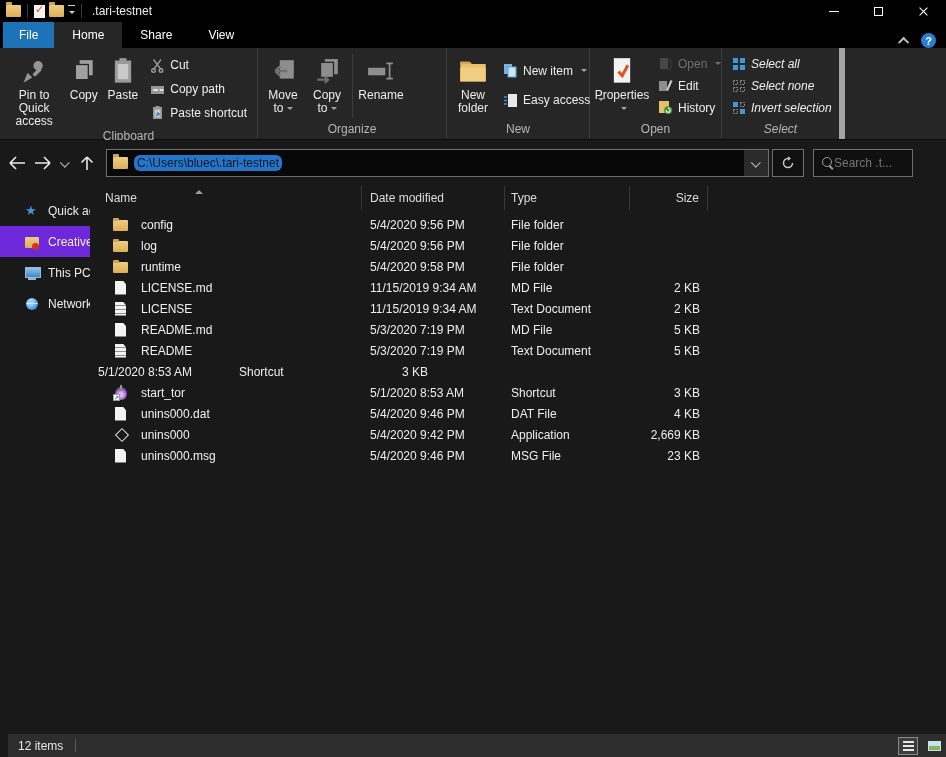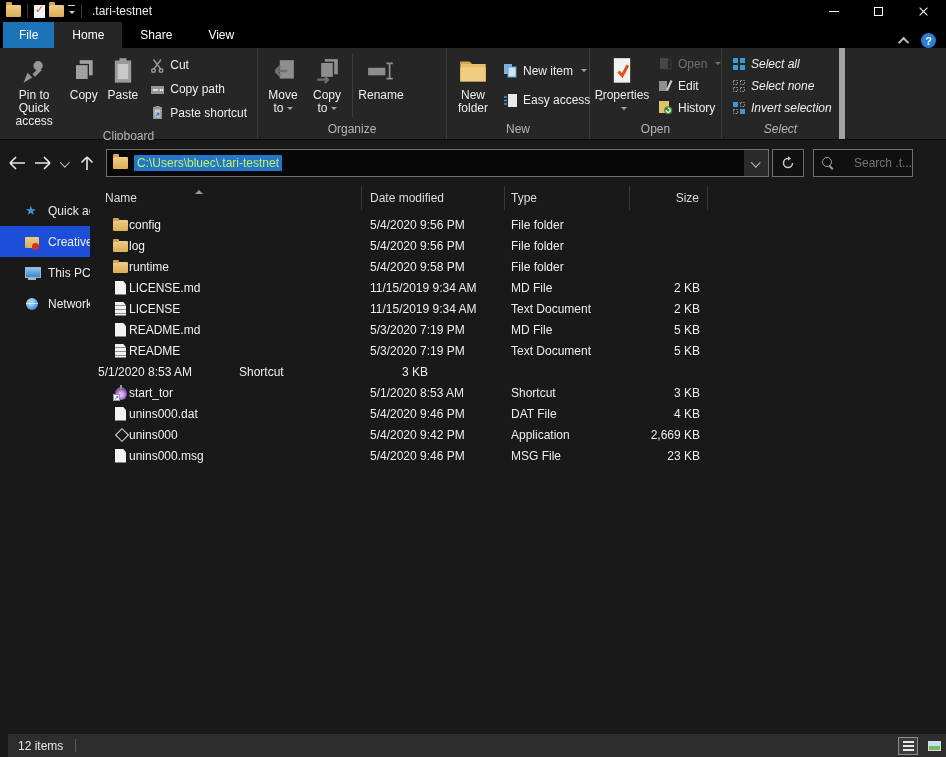--- a/index.html
+++ b/index.html
@@ -52,47 +52,47 @@
   .caret { width:0; height:0; border:3px solid transparent; border-top-color:#a5a5a5; display:inline-block; margin-left:3px; transform:translateY(1px); }
   .disabled, .disabled .lbl { color:#6f6f6f !important; }
   .disabled svg { opacity:.45; }
   .org-sep { width:1px; background:#3c3c3c; margin:4px 3px; }
 
   
   .addrrow { position:absolute; top:140px; left:0; width:946px; height:46px; background:#191919; display:flex; align-items:center; }
   .navbtn { width:26px; height:26px; display:flex; align-items:center; justify-content:center; cursor:default; }
   .addrbox { position:relative; height:28px; background:#080808; border:1px solid #6f6f6f; display:flex; align-items:center;
     width:663px; margin-left:6px; padding-left:6px; }
-  .addr-path { background:#2476c9; color:#bef264; padding:1px 3px; margin-left:6px; font-size:12px; }
+  .addr-path { background:#2476c9; color:#0f172a; padding:1px 3px; margin-left:6px; font-size:12px;border-radius:6px; }
   .addr-dd { width:24px; height:26px; margin-left:auto; background:#2b2b2b; display:flex; align-items:center; justify-content:center; }
   .boxbtn { width:32px; height:28px; border:1px solid #6f6f6f; background:#111; display:flex; align-items:center; justify-content:center; margin-left:3px; }
-  .searchbox { width:100px; height:28px; border:1px solid #6f6f6f; background:#101010; display:flex; align-items:center; gap:20px; margin-left:9px; padding:0 8px; }
+  .searchbox { width:100px; height:28px; border:1px solid #6f6f6f; background:#101010; display:flex; align-items:center; gap:0; margin-left:9px; padding:0 8px; }
   .searchbox input { background:transparent; border:none; outline:none; color:#9a9a9a; font-size:12px; width:62px;
     font-family:"Liberation Sans","DejaVu Sans",sans-serif; }
   .chev-down { width:7px; height:7px; border-left:1.5px solid #bdbdbd; border-bottom:1.5px solid #bdbdbd; transform:rotate(-45deg) translateY(-1px); }
   .mag { position:relative; width:12px; height:12px; flex:none; }
   .mag::before { content:''; position:absolute; left:0; top:0; width:8px; height:8px; border:1.5px solid #9a9a9a; border-radius:50%; }
   .mag::after { content:''; position:absolute; left:8px; top:8px; width:5px; height:1.5px; background:#9a9a9a; transform:rotate(45deg); transform-origin:0 0; }
 
   
   .main { position:absolute; top:186px; left:0; width:946px; height:548px; background:#191919; display:flex; }
   .sidebar { width:90px; padding-top:9px; flex:none; overflow:hidden; }
   .side-item { height:31px; display:flex; align-items:center; gap:8px; padding-left:24px; white-space:nowrap; cursor:default; }
-  .side-item.selected { background:#1d4ed8; }
+  .side-item.selected { background:#6d28d9; }
   .side-label { color:#ececec; font-size:12px; }
 
   .filepanel { flex:1; display:flex; flex-direction:column; }
   .lv-header { display:flex; height:24px; align-items:center; color:#dcdcdc; position:relative; }
   .lv-h { height:100%; display:flex; align-items:center; padding-left:15px; border-right:1px solid #383838; font-size:12px; cursor:default; }
   .c-name { width:272px; } .c-date { width:143px; padding-left:8px; } .c-type { width:125px; padding-left:6px; } .c-size { width:78px; justify-content:flex-end; padding-right:8px; }
   .sort-up { position:absolute; left:105px; top:0px; width:0; height:0; border:4px solid transparent; border-bottom-color:#9a9a9a; }
   .lv-rows { margin-top:4px; }
   .lv-row { display:flex; height:21px; align-items:center; cursor:default; }
   .cell { display:flex; align-items:center; height:100%; font-size:12px; color:#f0f0f0; overflow:hidden; white-space:nowrap; }
-  .cell.c-name { padding-left:23px; gap:0; }
+  .cell.c-name { padding-left:23px; gap:12px; }
   .cell.c-date, .cell.c-type { color:#ededed; }
   .cell.c-size { color:#ededed; }
 
   
   .fi { position:relative; width:16px; height:16px; flex:none; }
   .fi-folder::before { content:''; position:absolute; left:0; top:3px; width:15px; height:11px; background:linear-gradient(180deg,#eecd84,#dcae55); border-radius:1px; }
   .fi-folder::after { content:''; position:absolute; left:0; top:1px; width:6px; height:3px; background:#d3a44c; border-radius:1px 1px 0 0; }
   .fi-file::before { content:''; position:absolute; left:2px; top:1px; width:11px; height:14px; background:#f2f2f2;
     clip-path:polygon(0 0,72% 0,100% 26%,100% 100%,0 100%); }
   .fi-file-text::before { content:''; position:absolute; left:2px; top:1px; width:11px; height:14px; background:

